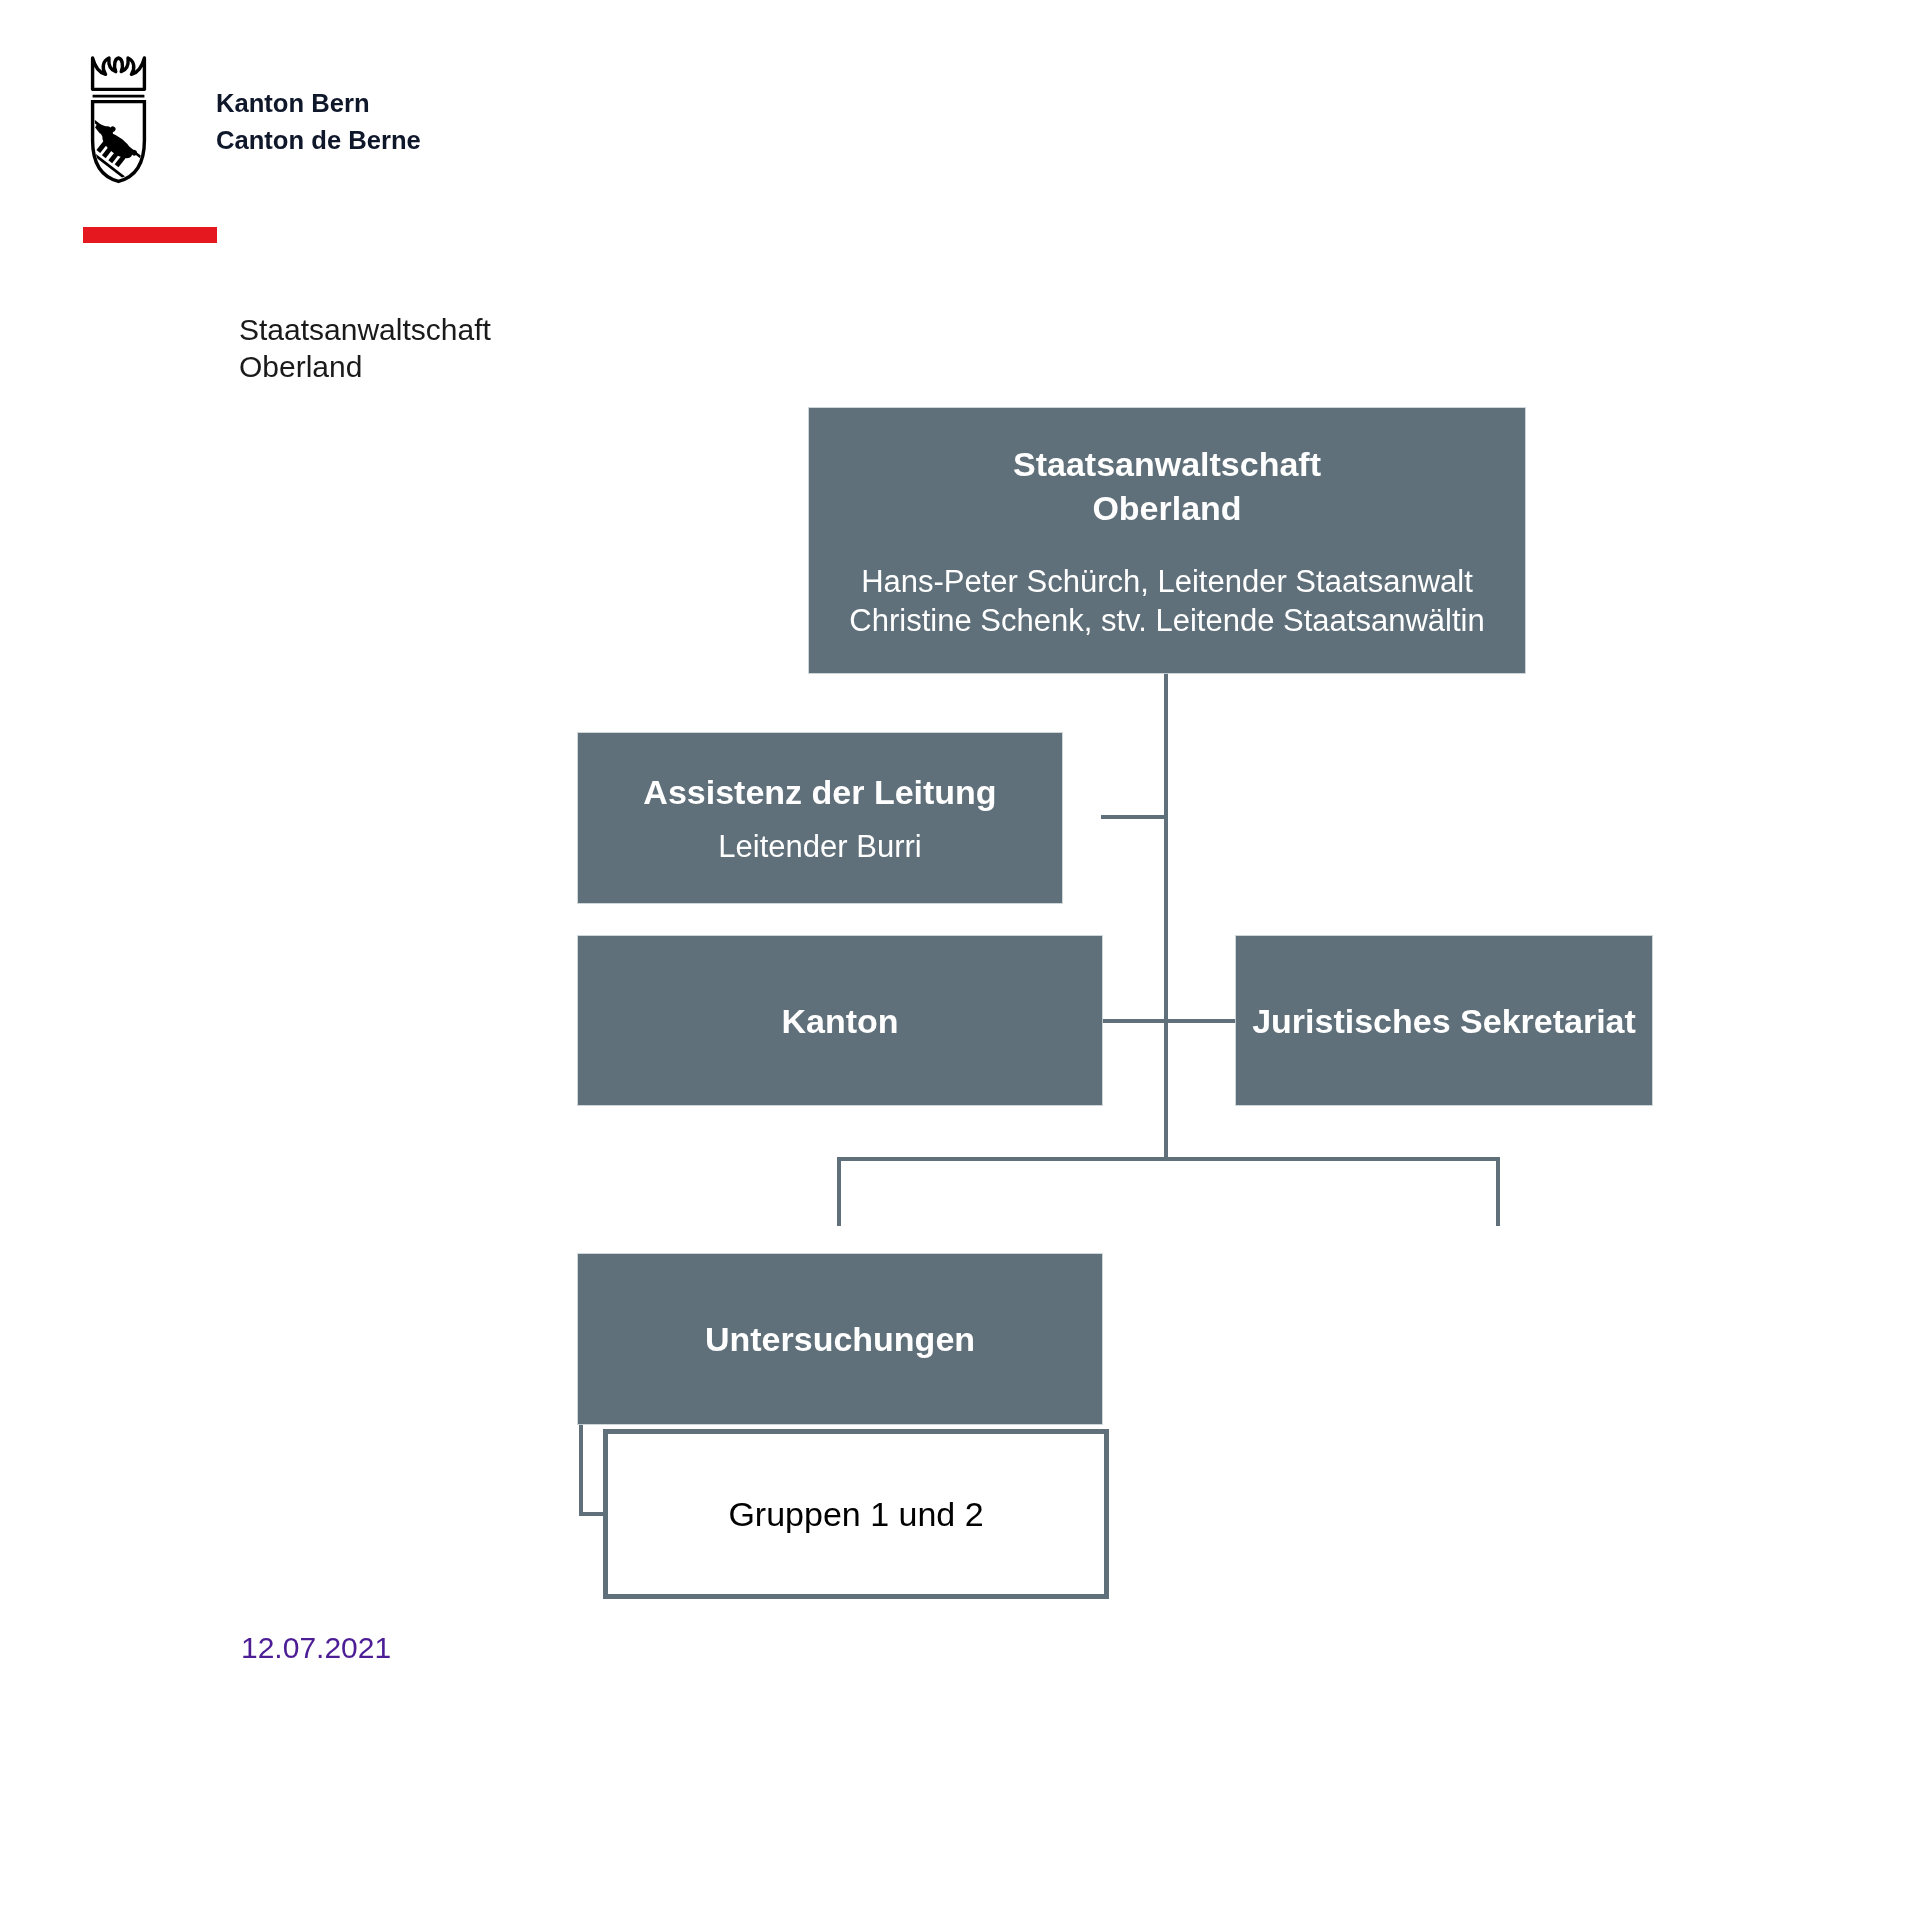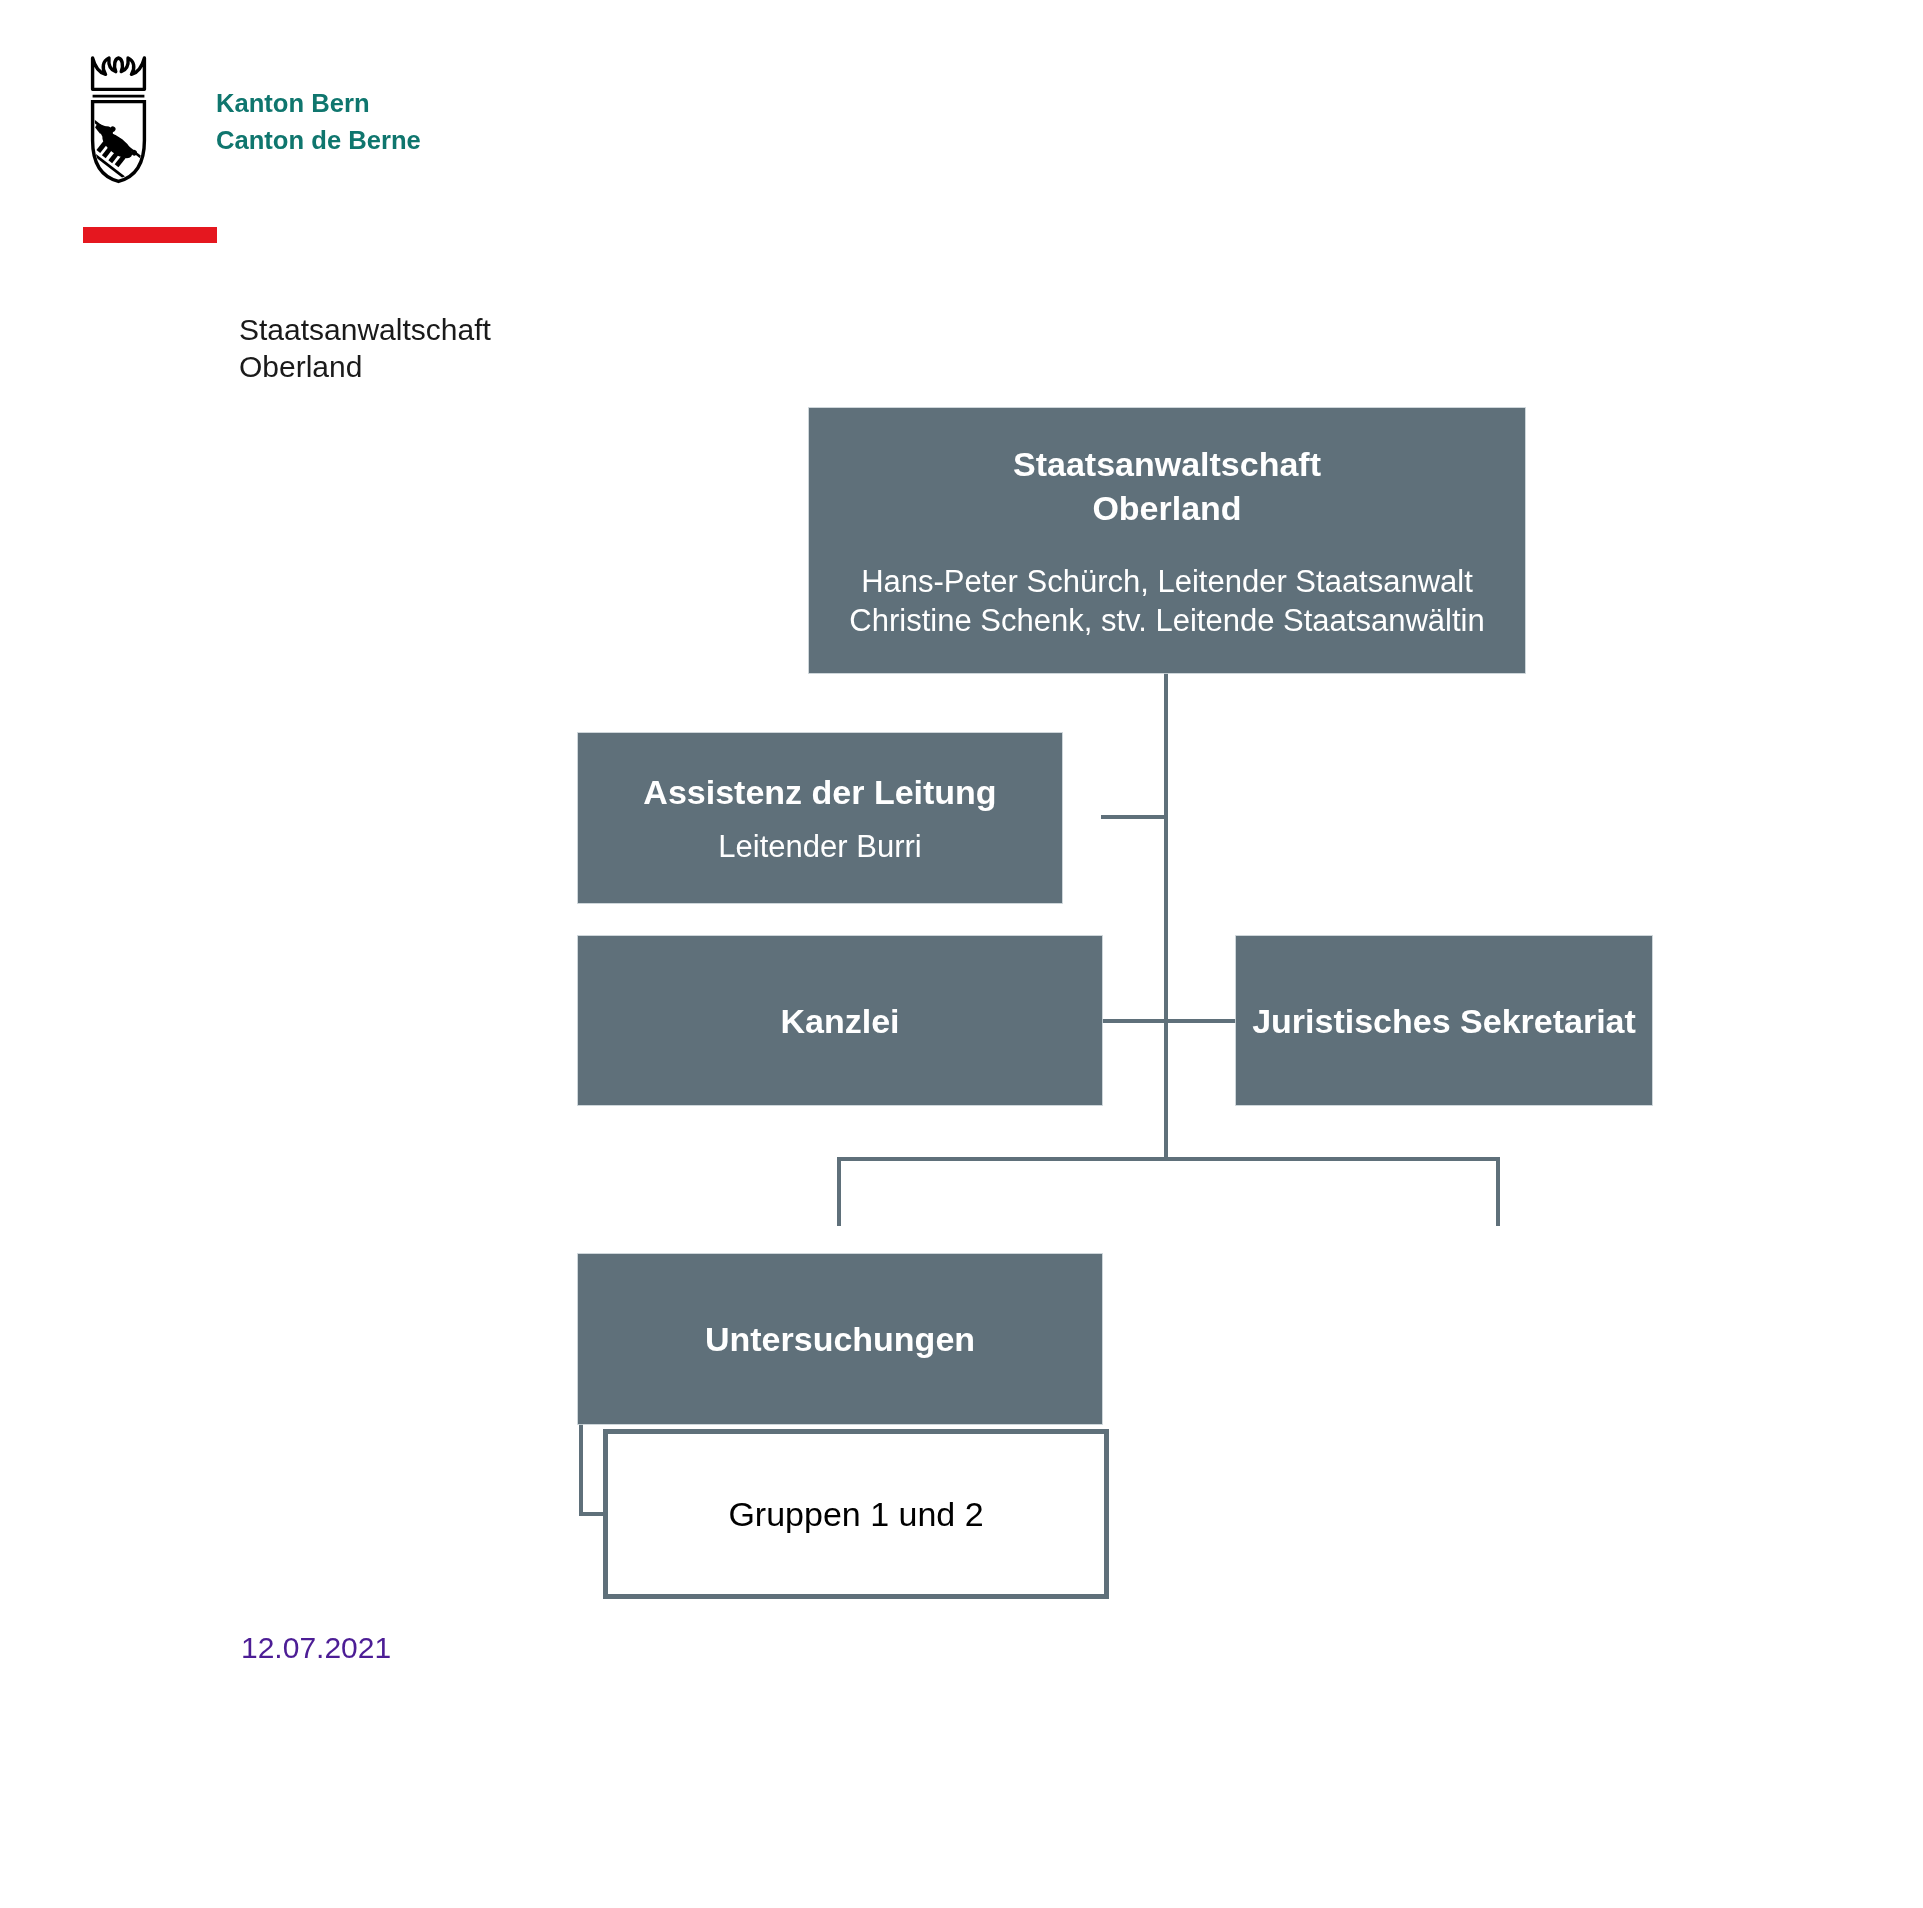--- a/index.html
+++ b/index.html
@@ -8,21 +8,21 @@
     width:1923px;height:1909px;
     background:#ffffff;
     font-family:"Liberation Sans", sans-serif;
     color:#000;
     overflow:hidden;
   }
   
   .coat{position:absolute;left:81px;top:49px;width:75px;height:138px;}
   .brand{
     position:absolute;left:216px;top:85px;
-    font-size:25.6px;font-weight:bold;line-height:37px;color:#0f766e;white-space:pre;
+    font-size:25.6px;font-weight:bold;line-height:37px;color:#0f172a;white-space:pre;
   }
   .redbar{position:absolute;left:83px;top:227px;width:134px;height:16px;background:var(--red,#e5171f);}
   .dept{
     position:absolute;left:239px;top:311px;
     font-size:30px;font-weight:normal;line-height:37px;color:#1a1a1a;white-space:pre;
   }
   .date{
     position:absolute;left:241px;top:1631px;
     font-size:30px;color:#4c1d95;
   }
@@ -128,21 +128,21 @@
       <div class="person">Christine Schenk, stv. Leitende Staatsanwältin</div>
     </div>
   </div>
 
   <div class="node node-assistenz">
     <div class="title">Assistenz der Leitung</div>
     <div class="person">Leitender Burri</div>
   </div>
 
   <div class="node node-kanzlei">
-    <div class="title">Kanzlei</div>
+    <div class="title">Kanton</div>
   </div>
 
   <div class="node node-juristisches">
     <div class="title">Juristisches Sekretariat</div>
   </div>
 
   <div class="node node-untersuchungen">
     <div class="title">Untersuchungen</div>
   </div>
 

